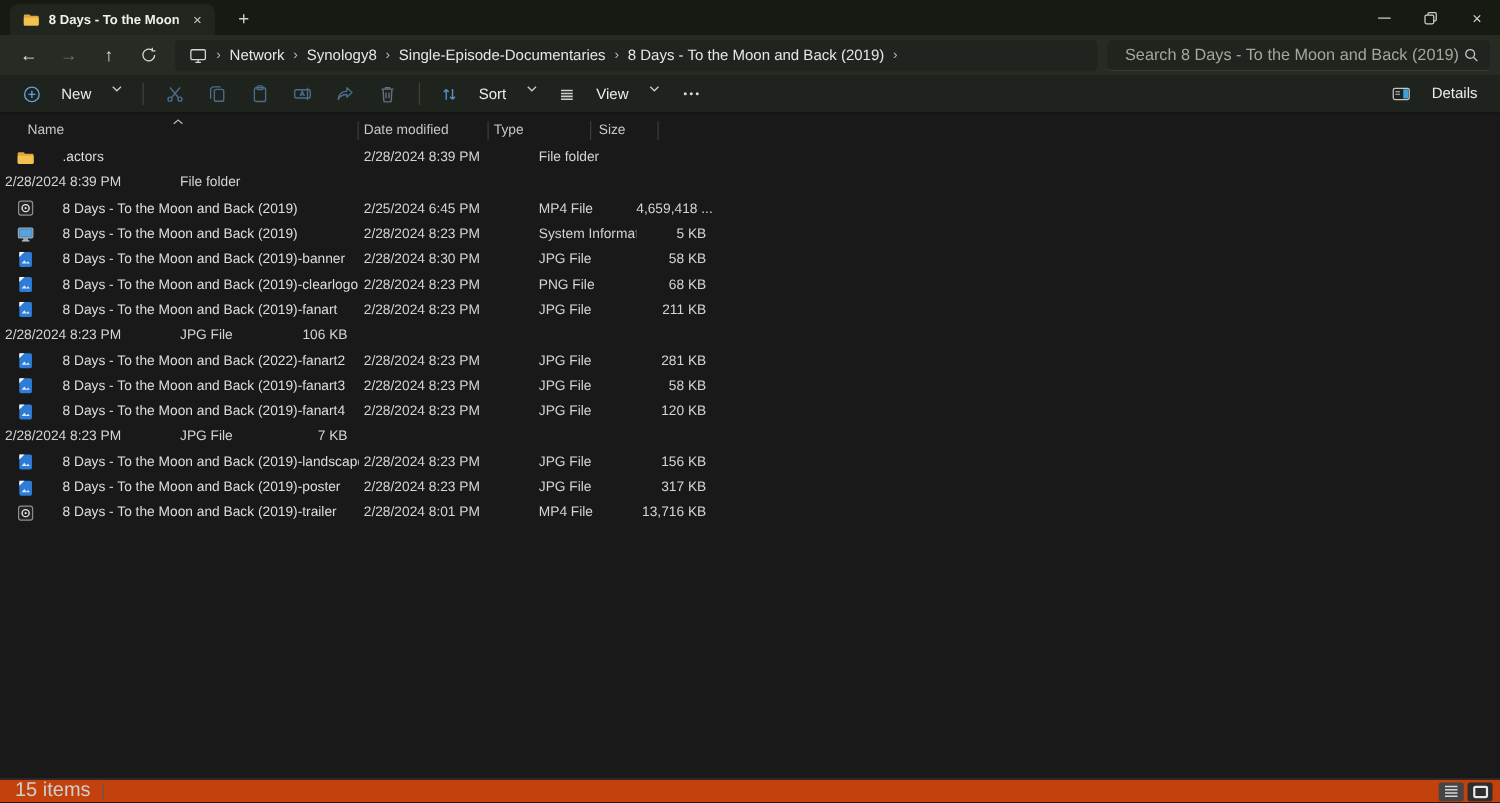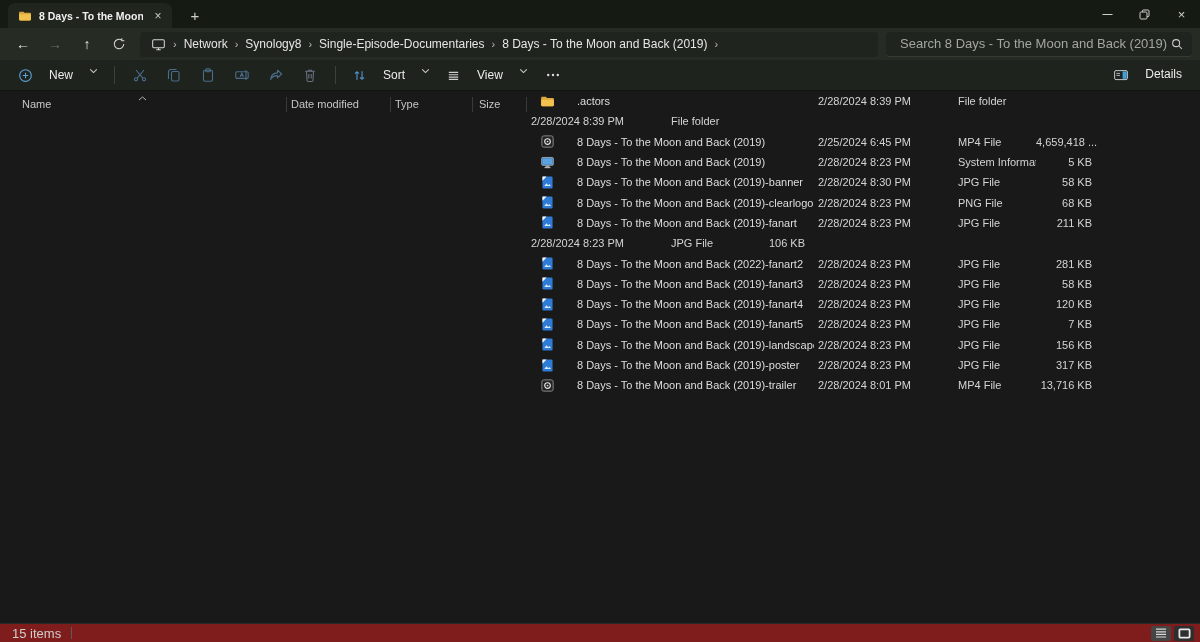--- a/index.html
+++ b/index.html
@@ -28,40 +28,40 @@
 
   
   .toolbar{height:30px;background:#1f231d;display:flex;align-items:center;padding:0 10px;flex:0 0 auto;}
   .tbtn{border:none;background:transparent;border-radius:4px;display:flex;align-items:flex-start;gap:16px;color:#ececec;font-size:12px;padding:4px 8px;}
   .tbtn.icononly{padding:4px 9px;}
   .tsep{width:1px;height:18px;background:#3c413a;margin:0 8px;}
   .toolbar-right{margin-left:auto;display:flex;align-items:center;}
   .ic{display:block;}
 
   
-  .content{flex:1;background:#191919;border-top:1px solid #121212;overflow:hidden;display:flex;flex-direction:row;}
+  .content{flex:1;background:#191919;border-top:1px solid #121212;overflow:hidden;display:flex;flex-direction:column;}
   .col-headers{display:flex;align-items:center;height:24px;margin-top:1px;position:relative;font-size:11px;color:#c6c6c6;flex:0 0 auto;}
   .hcell{height:15px;line-height:15px;border-right:1px solid #3a3a3a;}
   .h-name{flex:0 0 287px;padding-left:22px;}
   .h-date{flex:0 0 104px;padding-left:4px;}
   .h-type{flex:0 0 82px;padding-left:4px;}
   .h-size{flex:0 0 54px;padding-left:6px;}
   .sort-caret{position:absolute;left:138px;top:-1px;}
 
   
   .file-list{flex:1;overflow:hidden;}
   .file-row{display:flex;align-items:center;height:20.3px;font-size:11px;color:#dedede;border-radius:3px;}
   .c-name{flex:0 0 287px;display:flex;align-items:center;gap:22px;padding-left:13px;overflow:hidden;white-space:nowrap;}
   .file-icon{flex:0 0 15px;height:15px;display:flex;align-items:center;justify-content:center;}
   .c-date{flex:0 0 104px;padding-left:4px;color:#d4d4d4;white-space:nowrap;}
   .c-type{flex:0 0 82px;padding-left:4px;color:#d4d4d4;white-space:nowrap;overflow:hidden;margin-left:36px;}
   .c-size{flex:0 0 58px;text-align:right;padding-right:2px;color:#d4d4d4;white-space:nowrap;}
 
   
-  .statusbar{height:19px;background:#7f1d1d;border-top:1px solid #2a2a2a;display:flex;align-items:center;padding:0 6px 0 12px;flex:0 0 auto;font-size:13px;color:#cfcfcf;}
+  .statusbar{height:19px;background:#c2410c;border-top:1px solid #2a2a2a;display:flex;align-items:center;padding:0 6px 0 12px;flex:0 0 auto;font-size:16px;color:#cfcfcf;}
   .status-div{width:1px;height:12px;background:#5a5a5a;margin-left:10px;}
   .status-right{margin-left:auto;display:flex;gap:3px;}
   .viewtoggle{width:20px;height:15px;border:none;border-radius:2px;display:flex;align-items:center;justify-content:center;padding:0;}
   .viewtoggle.details{background:#454545;}
   .viewtoggle.thumbs{background:#2e2e2e;}
 </style>
 </head>
 <body>
 
 <div class="window">
@@ -387,30 +387,20 @@
               </svg>
             </span>
       <span class="file-name">8 Days - To the Moon and Back (2019)-fanart4</span>
     </span>
     <span class="c-date">2/28/2024 8:23 PM</span>
     <span class="c-type">JPG File</span>
     <span class="c-size">120 KB</span>
   </div>
 
   <div class="file-row">
-    <span class="c-name">
-      <span class="file-icon">
-              <svg width="15" height="15" viewBox="0 0 16 16">
-                <rect x="2.6" y="1.6" width="10.8" height="12.8" rx="1.4" fill="#2e7cd6"></rect>
-                <path d="M2.6 1.6h4.4L2.6 6z" fill="#ffffff"></path>
-                <path d="M4.6 11.6l2.3-2.8 1.8 2.2 1.3-1.5 1.6 2.1z" fill="#d9ecff"></path>
-              </svg>
-            </span>
-      <span class="file-name">8 Days - To the Moon and Back (2019)-fanart5</span>
-    </span>
     <span class="c-date">2/28/2024 8:23 PM</span>
     <span class="c-type">JPG File</span>
     <span class="c-size">7 KB</span>
   </div>
 
   <div class="file-row">
     <span class="c-name">
       <span class="file-icon">
               <svg width="15" height="15" viewBox="0 0 16 16">
                 <rect x="2.6" y="1.6" width="10.8" height="12.8" rx="1.4" fill="#2e7cd6"></rect>

